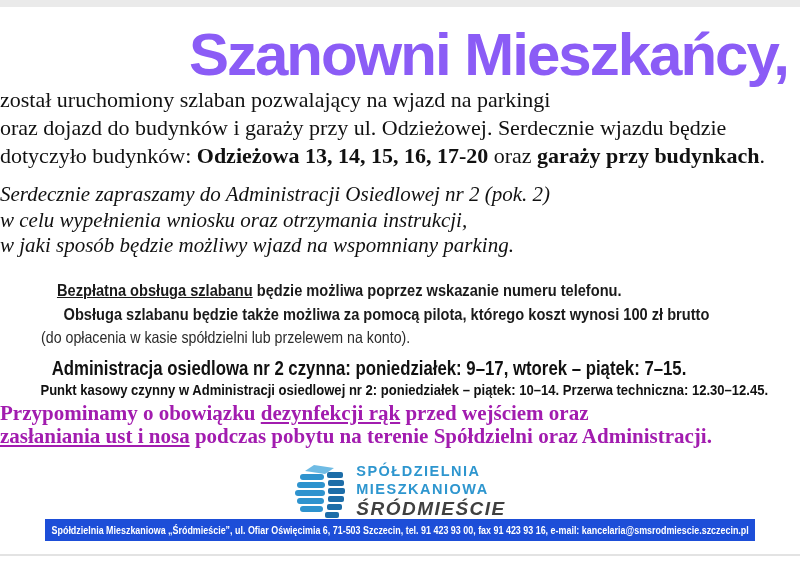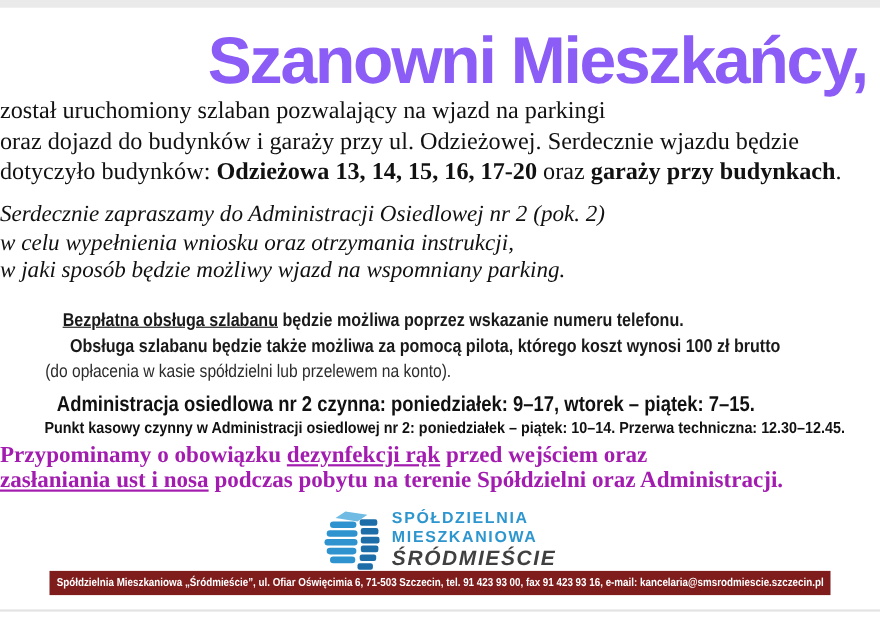--- a/index.html
+++ b/index.html
@@ -65,21 +65,21 @@
   .logo-line1, .logo-line2 {
     font-size: 14.5px; font-weight: bold; letter-spacing: 1.5px;
     color: #2E96CF; margin: 0 0 3px 0;
   }
   .logo-line3 {
     font-size: 19px; font-weight: 800; letter-spacing: 1.5px;
     color: #404040; margin: 0; font-style: italic;
   }
   .footer-bar {
     position: absolute; top: 519px; left: 45px; right: 45px; height: 22px;
-    background: #7f1d1d;
+    background: #1d4ed8;
     display: flex; align-items: center; justify-content: center;
   }
   .footer-text {
     color: #ffffff; font-weight: bold; font-size: 10.5px;
     display: inline-block; transform: scaleX(0.85); transform-origin: 50% 50%;
     white-space: nowrap;
   }
 </style>
 </head>
 <body>

